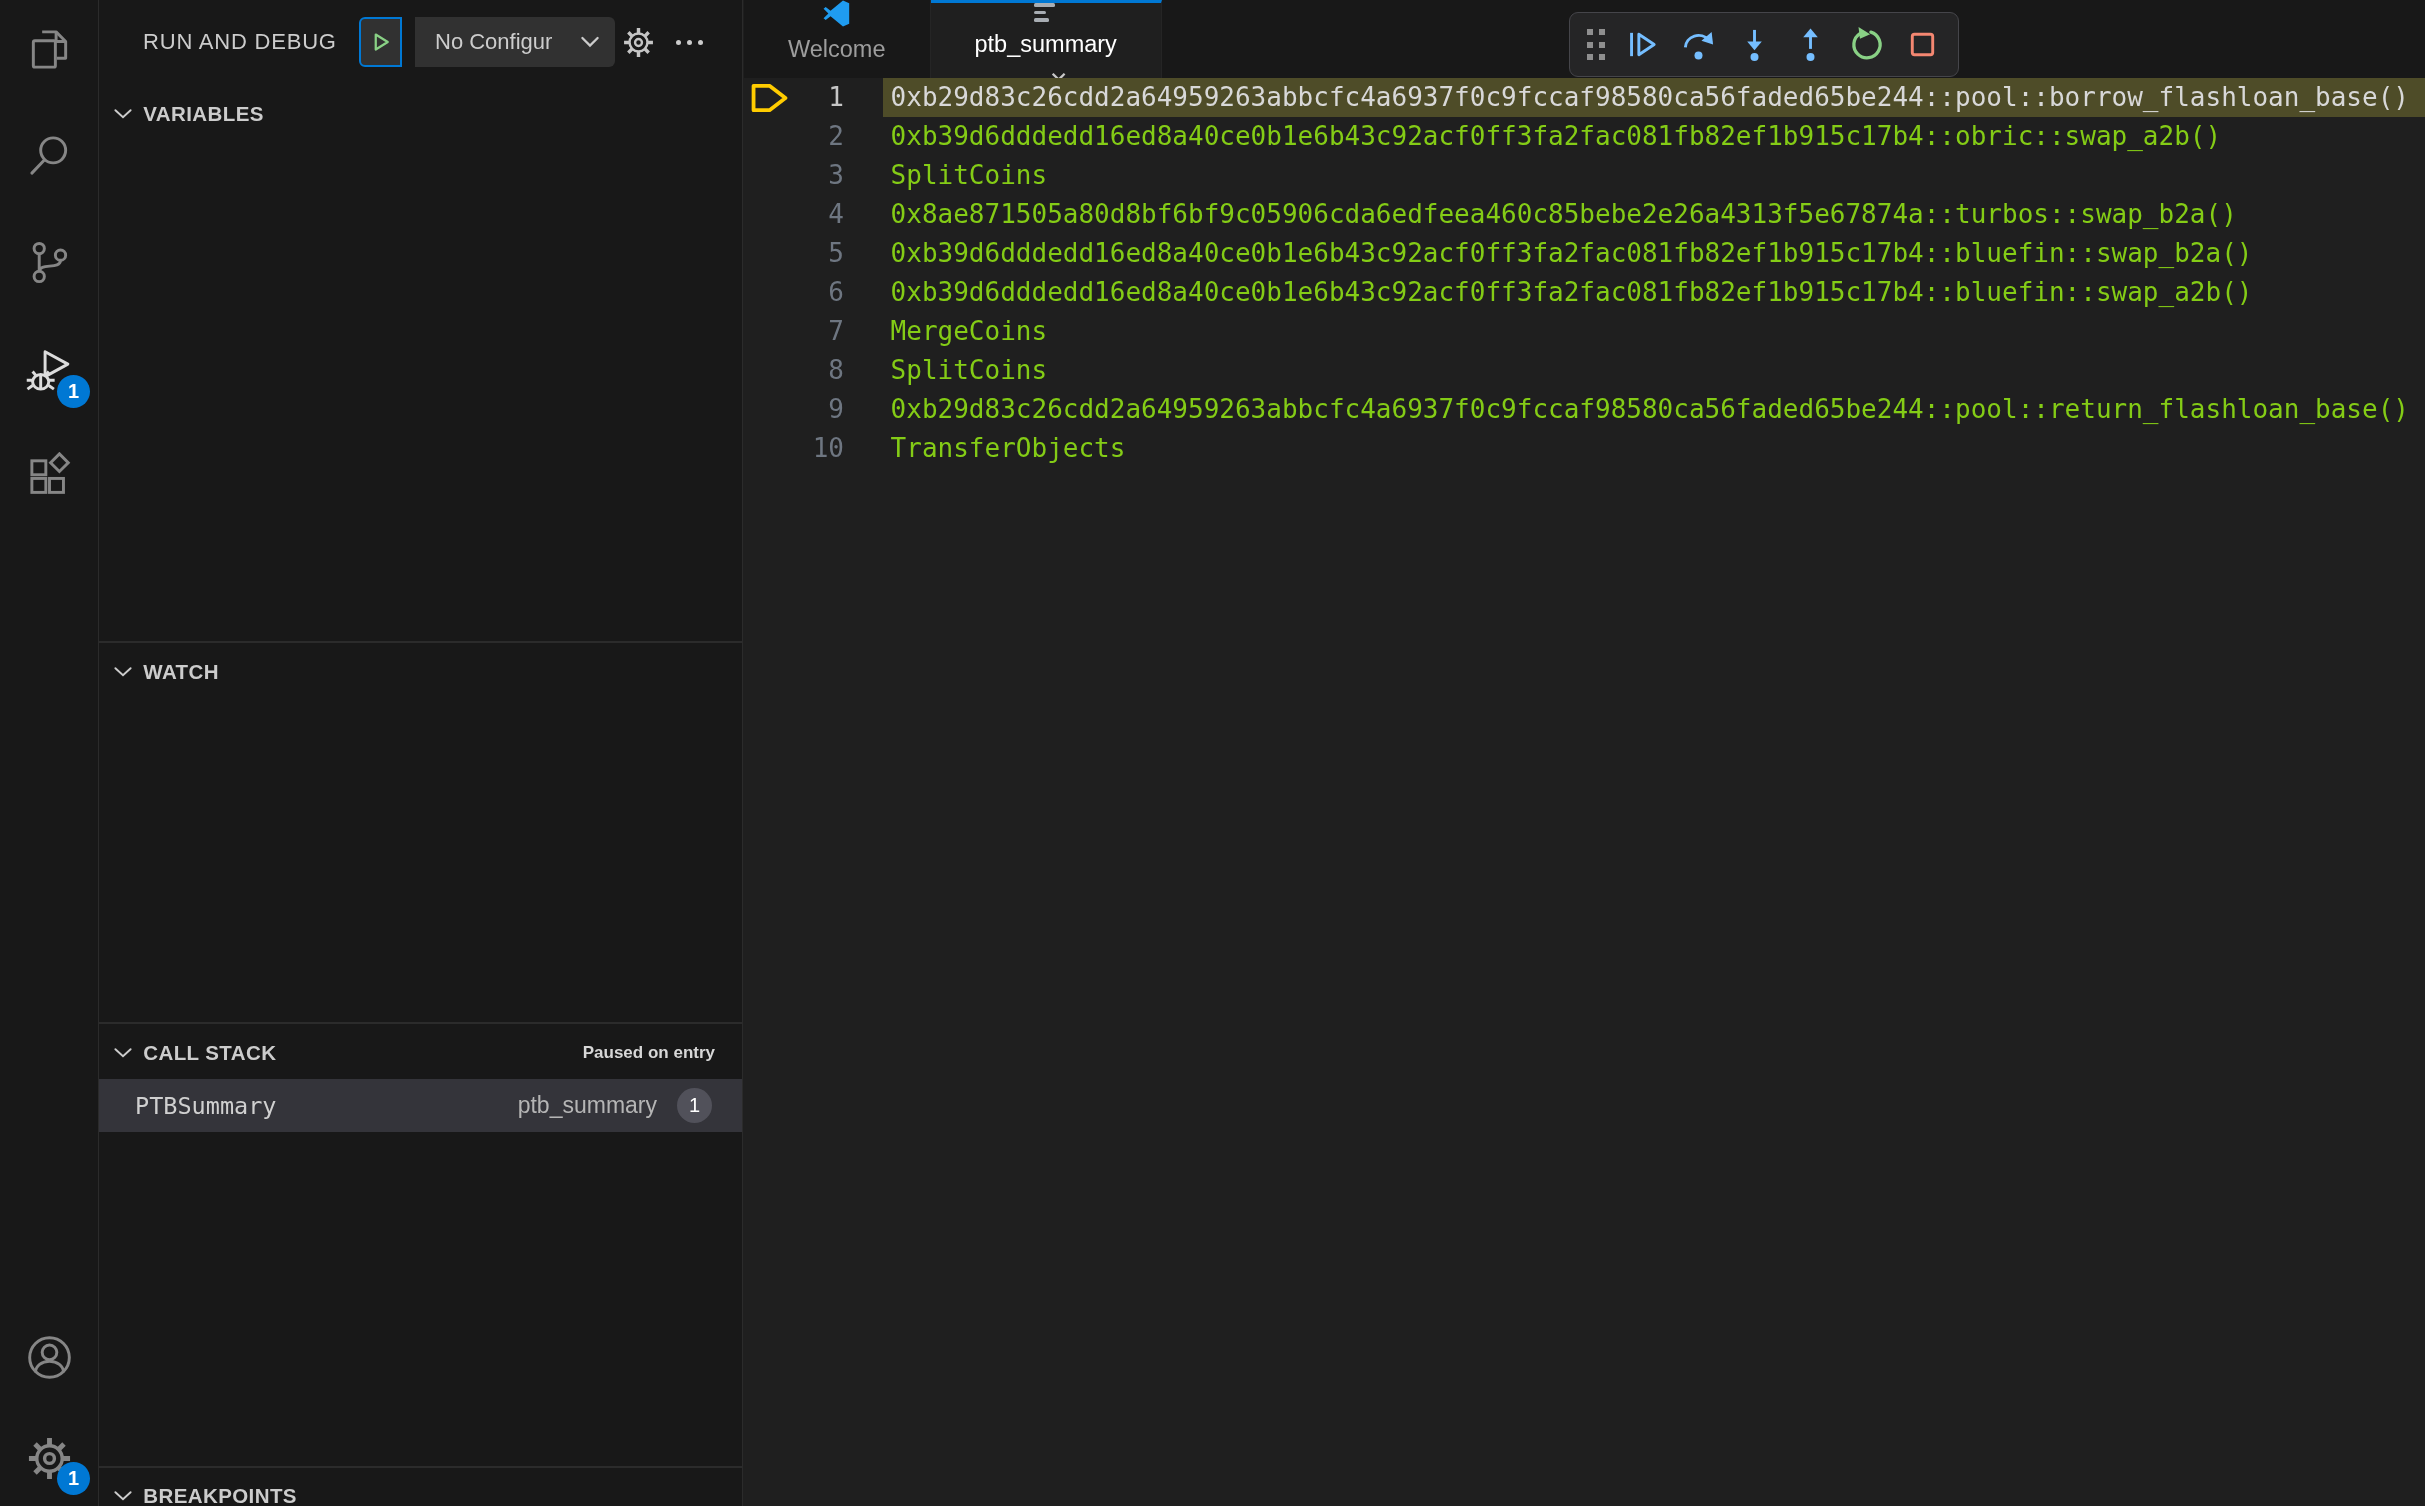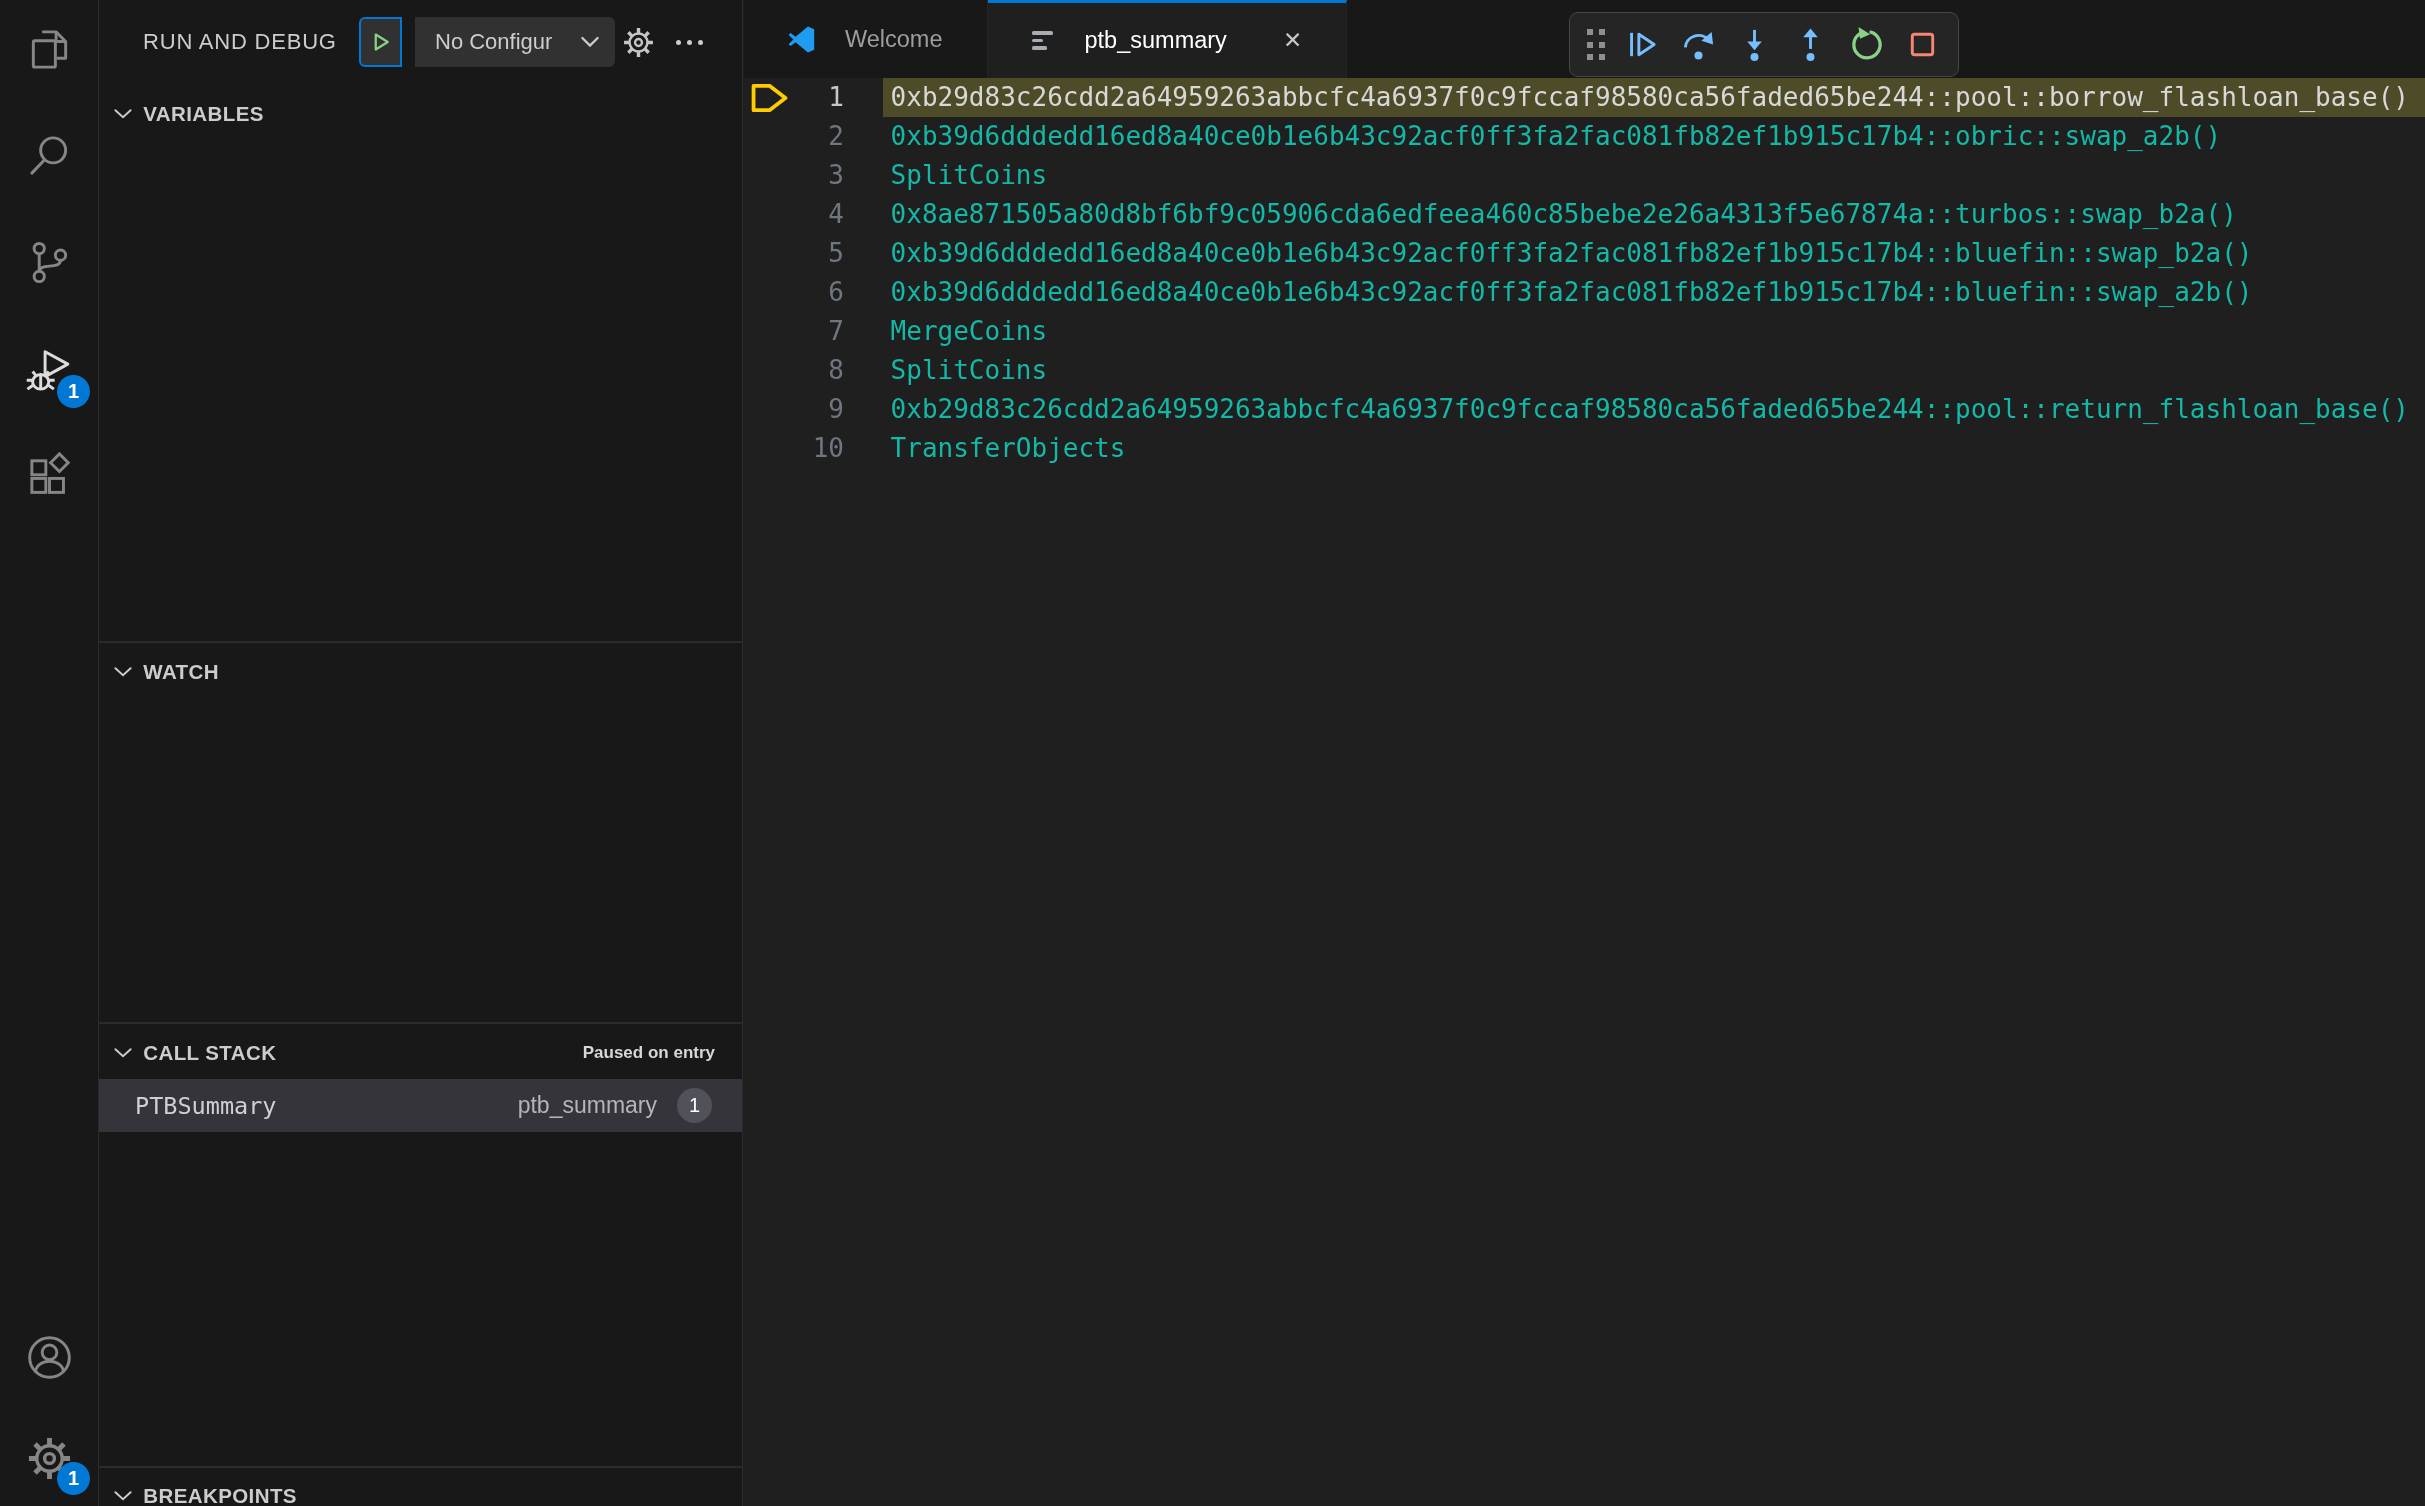--- a/index.html
+++ b/index.html
@@ -45,43 +45,43 @@
                display:flex; align-items:center; padding:0 30px 0 36px; cursor:pointer; }
   .frame-name { font-family:"DejaVu Sans Mono", monospace; font-size:23.5px; color:#d0d0d0; }
   .frame-right { margin-left:auto; display:flex; align-items:center; gap:20px; }
   .frame-src { font-size:23px; color:#b5b5b5; }
   .frame-badge { width:35px; height:35px; border-radius:50%; background:#51515a; color:#fff;
                  font-size:20px; display:flex; align-items:center; justify-content:center; }
 
   
   .editor { position:absolute; left:744px; top:0; right:0; height:1506px; background:#1f1f1f; }
   .tab-bar { position:absolute; top:0; left:0; right:0; height:78px; background:#181818; display:flex; }
-  .tab { display:flex; align-items:center; padding:0 44px; gap:30px; font-size:23.5px;
-         height:78px; cursor:pointer; border-right:0.8px solid #252525; }
+  .tab { display:flex; align-items:center; padding:0 44px; gap:9px; font-size:23.5px;
+         height:78px; cursor:pointer; border-right:0.8px solid #252525;flex-direction:column; }
   .tab.inactive { color:#9d9d9d; background:#181818; }
   .tab.active { color:#ffffff; background:#1f1f1f; border-top:3px solid #0078d4; }
   .tab .close { font-size:23px; color:#c8c8c8; margin-left:26px; }
   .bars { width:23px; display:flex; flex-direction:column; gap:3.8px; }
   .bars i { height:3.8px; border-radius:1.5px; background:#a8adb3; }
   .bars i:nth-child(1){ width:21px; } .bars i:nth-child(2){ width:11.4px; } .bars i:nth-child(3){ width:15px; }
 
   .debug-toolbar { position:absolute; left:825px; top:12px; height:65px; z-index:20;
                    background:#252526; border:1.5px solid #45454a; border-radius:9px;
                    display:flex; align-items:center; gap:18px; padding:0 16.7px; }
   .grip { display:grid; grid-template-columns:repeat(2,6px); grid-gap:6.8px; cursor:grab; }
   .grip i { width:6px; height:6px; background:#8f8f8f; }
   .tb-btn { width:38px; height:38px; display:flex; align-items:center; justify-content:center; cursor:pointer; }
 
   .code-area { position:absolute; top:78px; left:0; right:0; }
   .code-row { display:flex; height:39px; font-family:"DejaVu Sans Mono", monospace; font-size:26px; }
   .gutter { width:139px; flex:none; position:relative; }
   .ln { position:absolute; right:39px; top:0; line-height:39px; color:#6e7681; }
   .code-row.current .ln { color:#c6c6c6; }
   .cur-arrow { position:absolute; left:4.6px; top:3.8px; }
-  .code-text { flex:1; line-height:39px; padding-left:7.6px; color:#14b8a6; white-space:pre; }
+  .code-text { flex:1; line-height:39px; padding-left:7.6px; color:#84cc16; white-space:pre; }
   .code-row.current .code-text { background:#4e4c28; color:#d8d8d8; }
 </style>
 </head>
 <body>
 
 <div class="activity-bar">
   <div class="ab-item" style="top:7.6px">
     <svg width="47" height="47" viewBox="0 0 64 64">
       <g fill="none" stroke="#868686" stroke-width="4" stroke-linejoin="round">
         <path d="M22 8 h19 l13 13 v23 h-12"></path>

